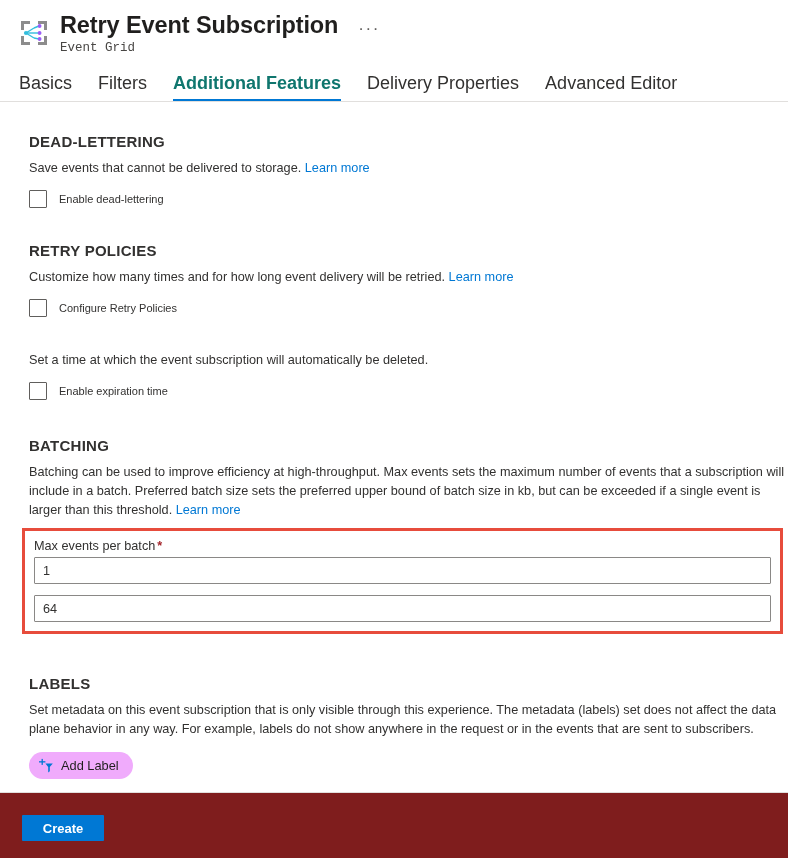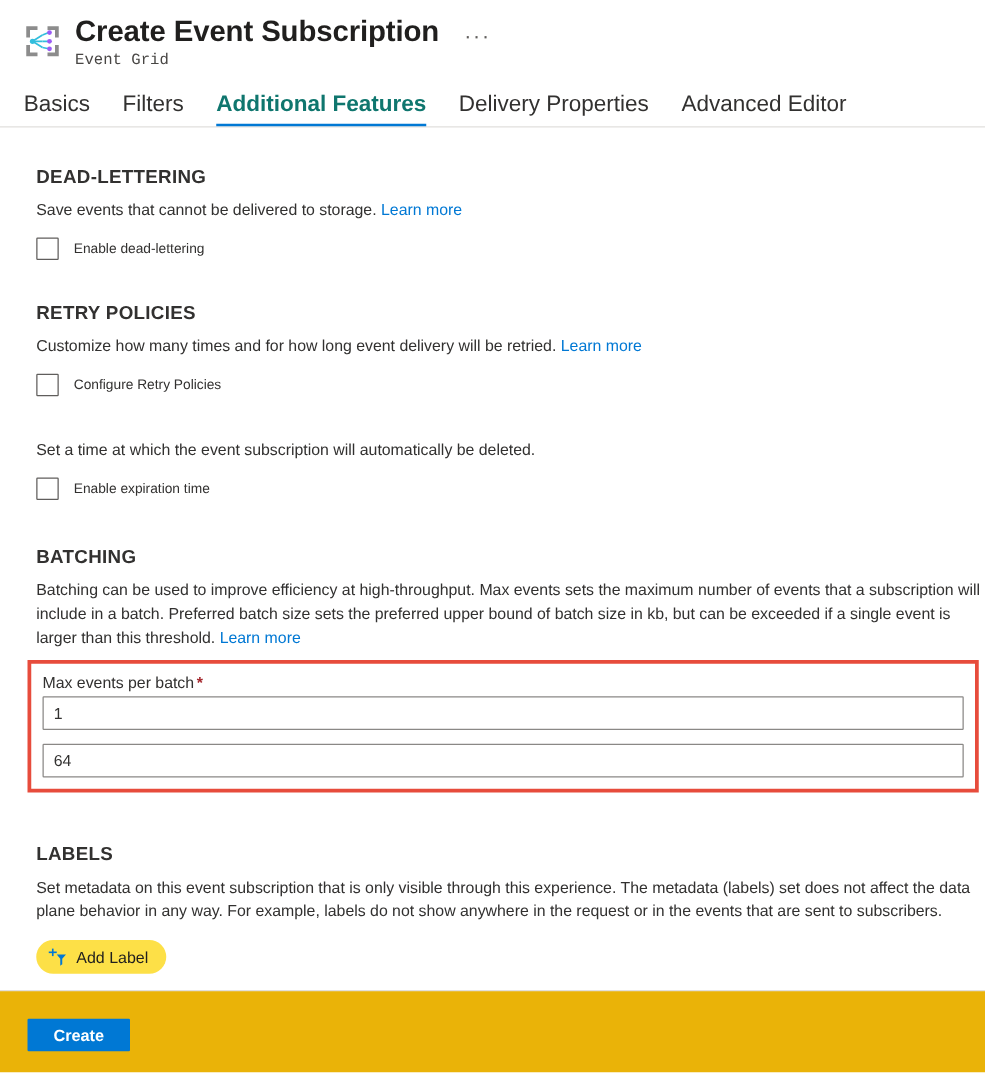--- a/index.html
+++ b/index.html
@@ -175,21 +175,21 @@
     color: #323130;
     padding: 0 8px;
     border-radius: 1px;
     outline: none;
   }
 
   
   .pill-btn {
     display: inline-flex;
     align-items: center;
-    background: #fde047;
+    background: #f0abfc;
     border: none;
     border-radius: 14px;
     height: 27px;
     padding: 0 14px 0 9px;
     cursor: pointer;
     margin-top: 13px;
     font-family: "Liberation Sans", sans-serif;
   }
   .pill-icon {
     width: 16px;
@@ -203,21 +203,21 @@
   }
 
   
   .footer {
     position: absolute;
     left: 0;
     right: 0;
     bottom: 0;
     height: 65px;
     border-top: 1px solid #e1dfdd;
-    background: #eab308;
+    background: #7f1d1d;
     margin-top: 36px;
   }
   .create-btn {
     position: absolute;
     left: 22px;
     top: 22px;
     background: #0078d4;
     color: #ffffff;
     border: none;
     height: 26px;
@@ -253,21 +253,21 @@
           <path d="M17 22 L22 23"></path>
         </g>
         <circle cx="9" cy="17" r="2.1" fill="#32bedd"></circle>
         <circle cx="22.6" cy="10" r="1.9" fill="#9b5cf6"></circle>
         <circle cx="22.6" cy="17" r="1.9" fill="#9b5cf6"></circle>
         <circle cx="22.6" cy="23" r="1.9" fill="#9b5cf6"></circle>
       </svg>
     </span>
 
     <div class="title-block">
-      <div class="page-title">Create Event Subscription</div>
+      <div class="page-title">Retry Event Subscription</div>
       <div class="page-subtitle">Event Grid</div>
     </div>
 
     <div class="ellipsis-btn">···</div>
   </div>
 
   <div class="tabbar">
     <div class="tab">Basics</div>
     <div class="tab">Filters</div>
     <div class="tab active">Additional Features</div>

